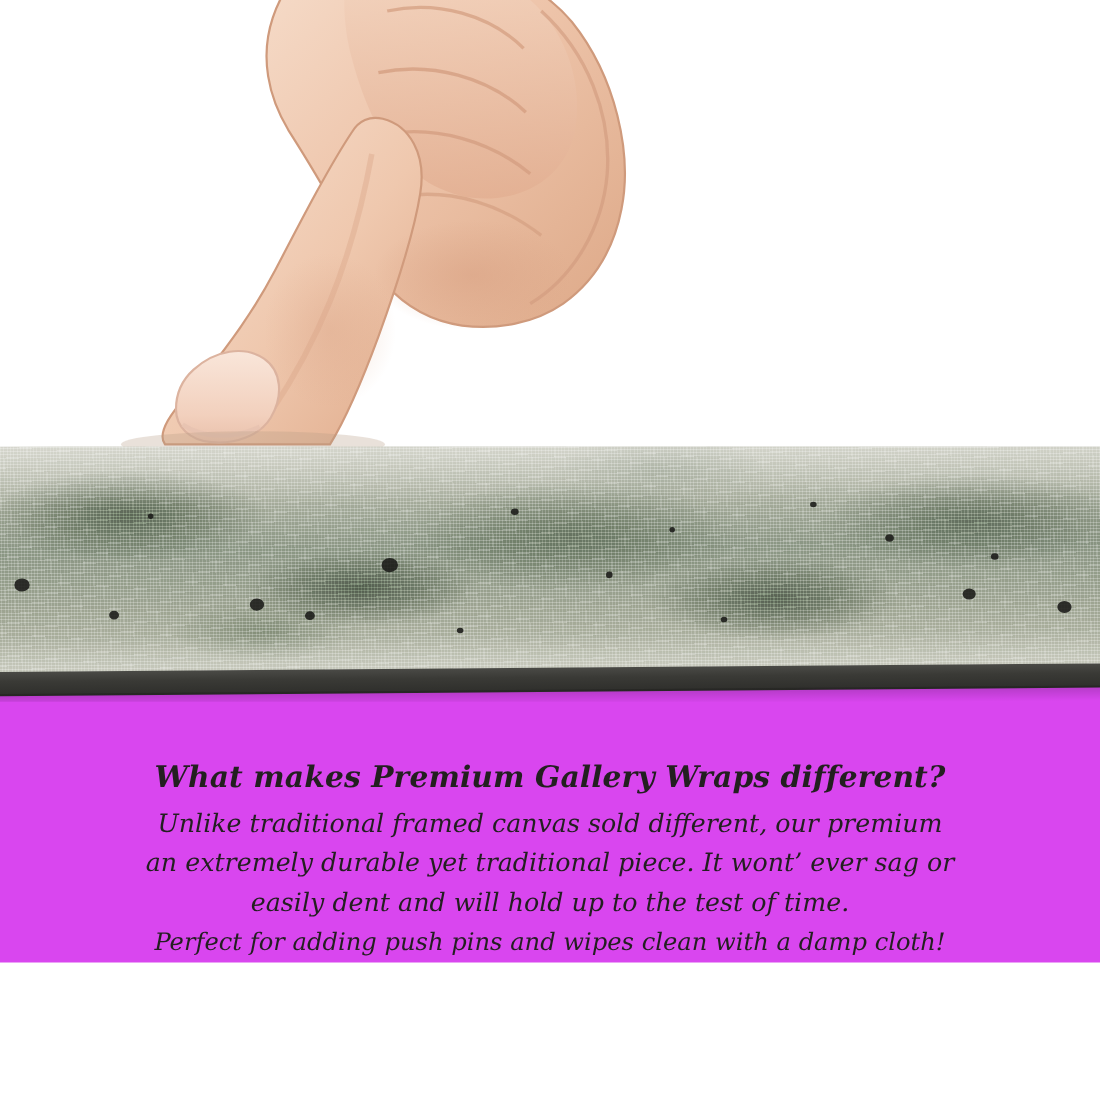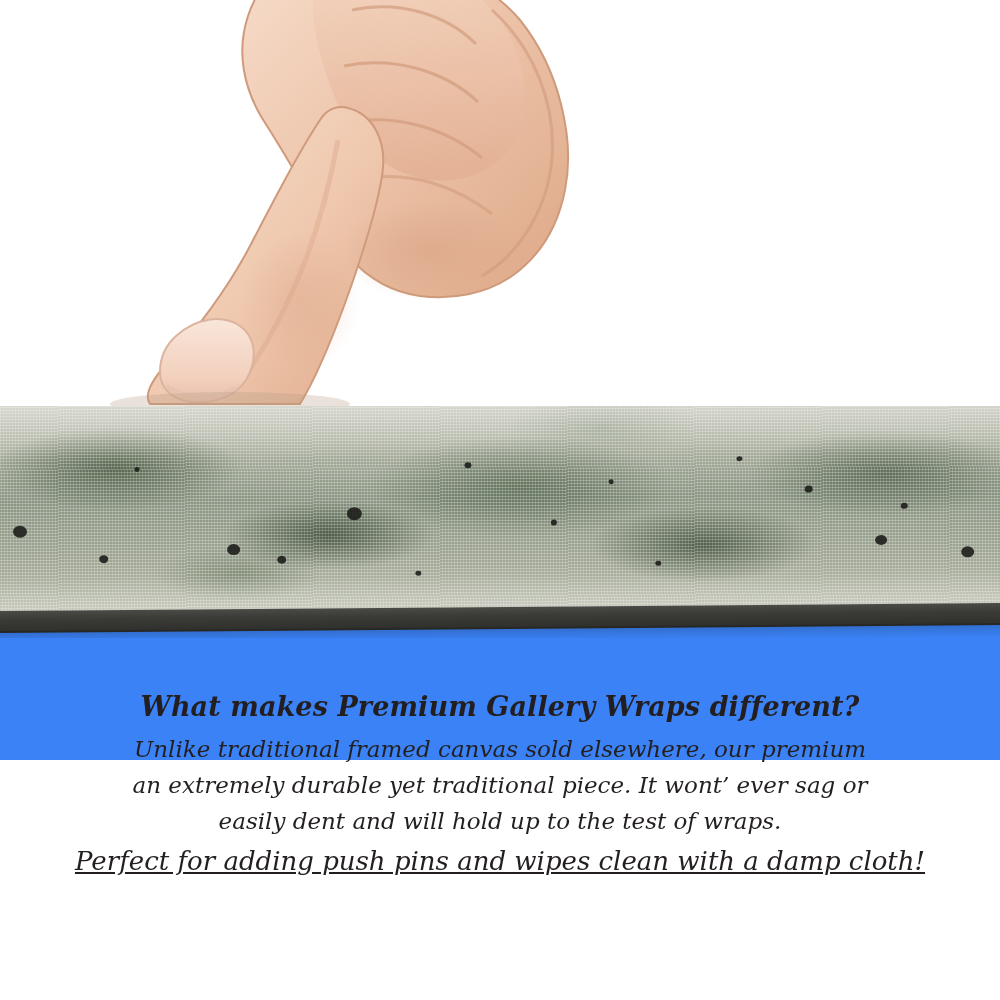--- a/index.html
+++ b/index.html
@@ -9,22 +9,22 @@
   }
   body {
     width: 1000px;
     height: 1000px;
     overflow: hidden;
     font-family: "DejaVu Sans", sans-serif;
   }
   .page {
     position: relative;
     width: 1000px;
-    height: 760px;
-    background: #3b82f6;
+    height: 875px;
+    background: #d946ef;
   }
 
   
   .hand-area {
     position: absolute;
     left: 0;
     top: 0;
     width: 1000px;
     height: 408px;
     overflow: hidden;
@@ -142,25 +142,24 @@
     letter-spacing: 0.1px;
   }
   .caption-body {
     font-size: 23px;
     line-height: 1.56;
     margin: 0;
     padding: 0 110px;
   }
   .caption-body .line { display: block; }
   .caption-last {
-    font-size: 26px;
+    font-size: 22px;
     line-height: 1.56;
     margin: 2px 0 0 0;
     padding: 0 60px;
-    text-decoration: underline;
   }
 </style>
 </head>
 <body style="background: rgb(255, 255, 255);">
 
 <div class="page">
 
   <div class="hand-area">
     <svg class="hand-svg" width="1000" height="408" viewBox="0 0 1000 408">
       <defs>
@@ -260,20 +259,20 @@
       <span class="speck" style="left:420px; top:168px; width:6px;  height:5px;"></span>
       <span class="speck" style="left:660px; top:160px; width:6px;  height:5px;"></span>
     </div>
     <div class="strip-edge"></div>
     <div class="strip-shadow"></div>
   </div>
 
   <div class="caption">
     <h2 class="caption-heading">What makes Premium Gallery Wraps different?</h2>
     <p class="caption-body">
-      <span class="line">Unlike traditional framed canvas sold elsewhere, our premium</span>
+      <span class="line">Unlike traditional framed canvas sold different, our premium</span>
       <span class="line">an extremely durable yet traditional piece. It wont’ ever sag or</span>
-      <span class="line">easily dent and will hold up to the test of wraps.</span>
+      <span class="line">easily dent and will hold up to the test of time.</span>
     </p>
     <p class="caption-last">Perfect for adding push pins and wipes clean with a damp cloth!</p>
   </div>
 
 </div>
 
 </body></html>

